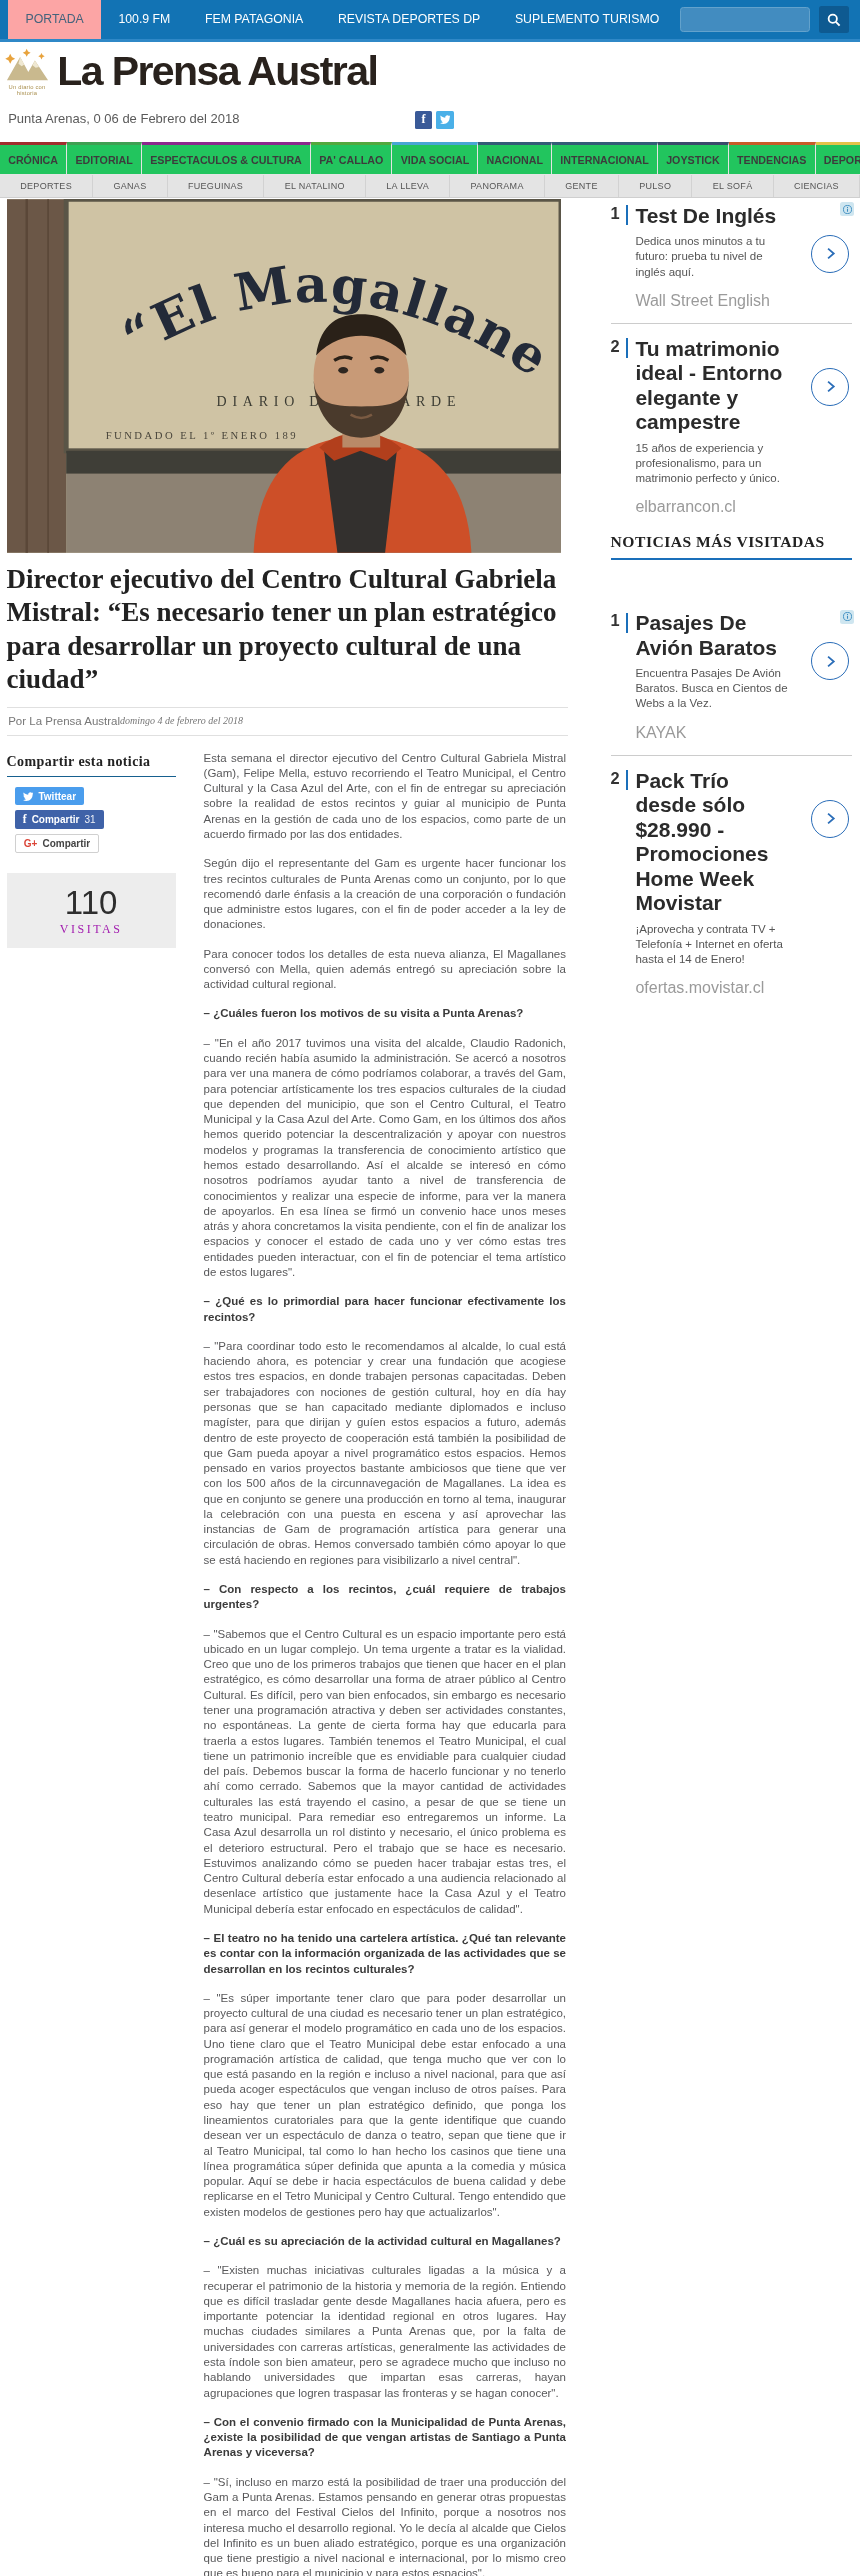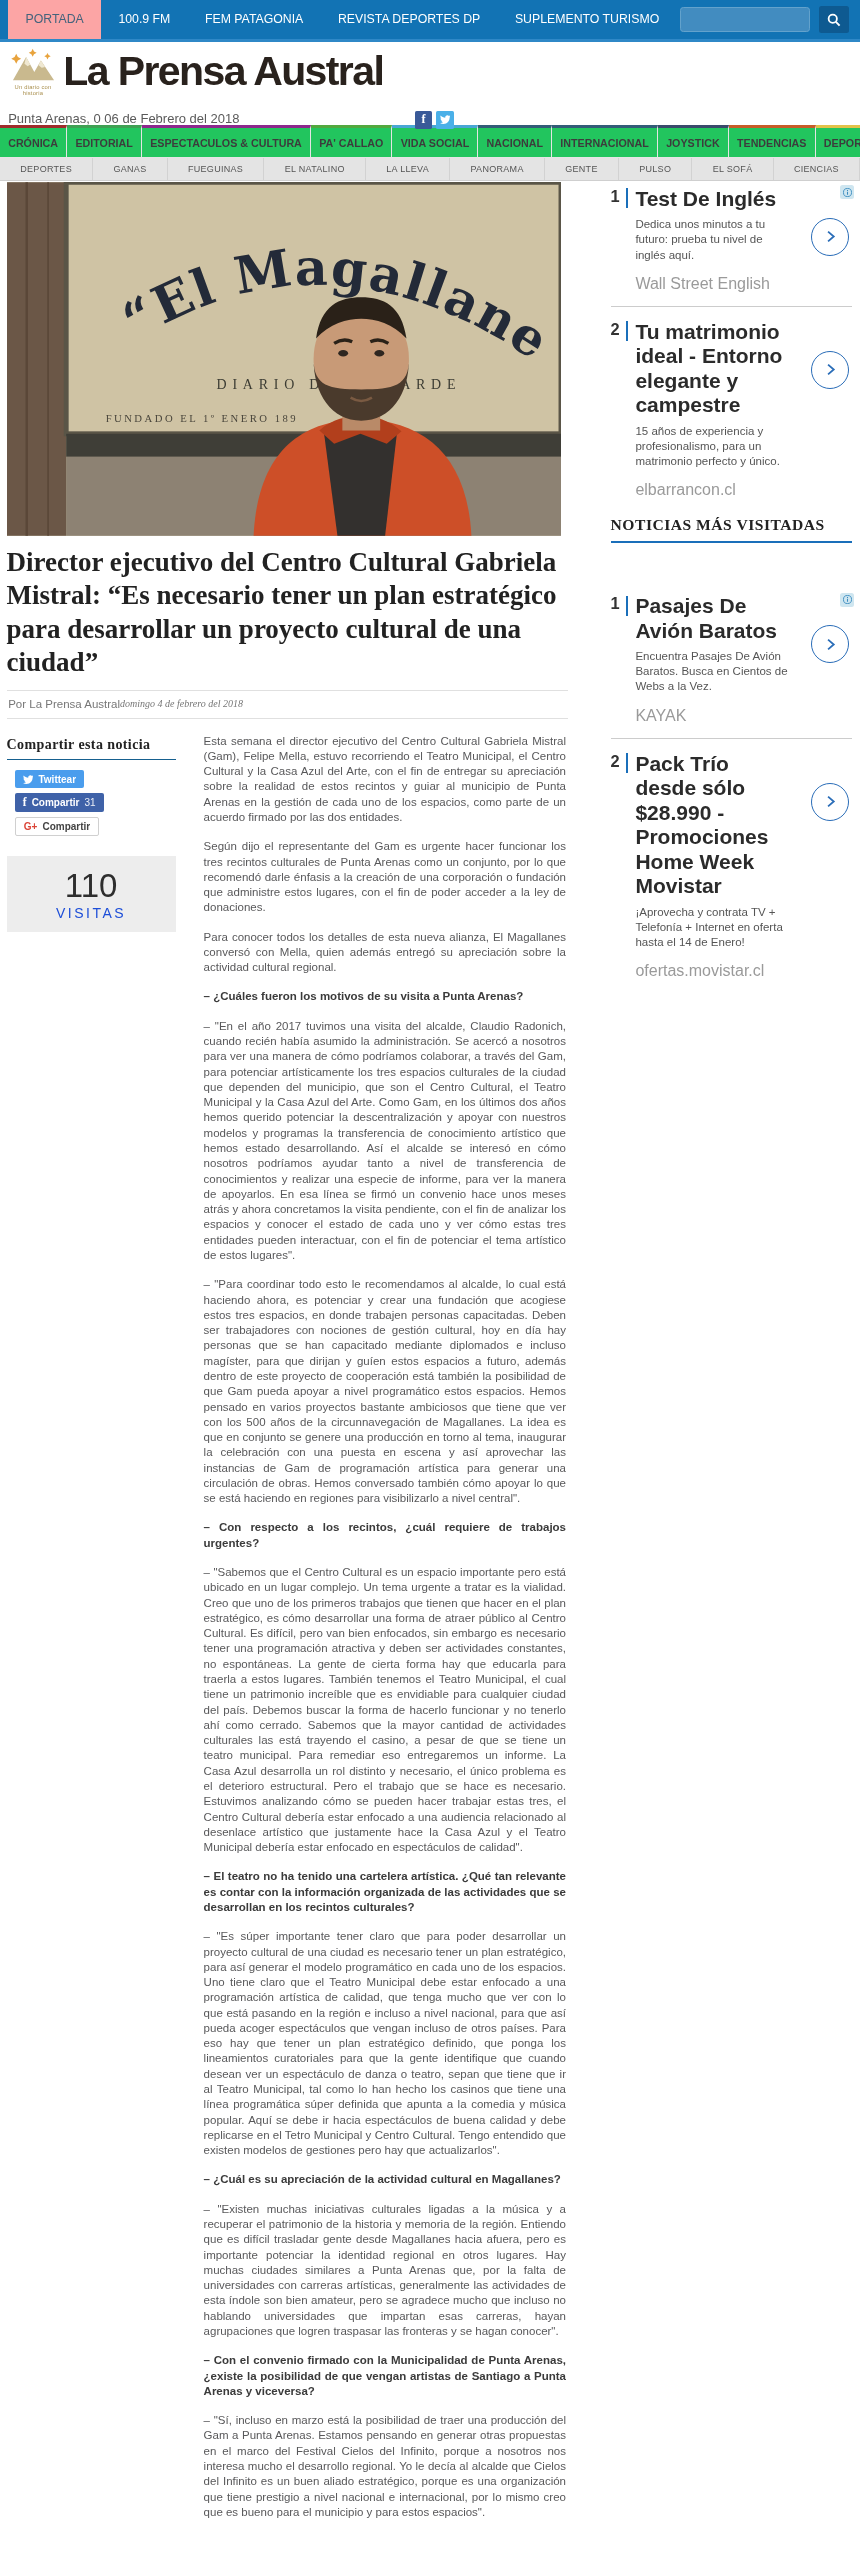--- a/index.html
+++ b/index.html
@@ -9,21 +9,21 @@
   
   .topbar { height:39px; background:#1273b4; display:flex; align-items:stretch; padding-left:8.2px; }
   .topbar-tab { color:#fff; font-size:12.3px; padding:0 17.3px; line-height:39px; cursor:pointer; white-space:nowrap; }
   .topbar-tab.active { background:#fca5a5; color:#44637c; }
   .topbar-search { margin-left:auto; display:flex; align-items:center; gap:8.2px; padding-right:11.5px; }
   .search-input { width:130px; height:25.5px; background:#428cc0; border:0.8px solid #63a2cc; border-radius:3.3px; color:#fff; padding:0 6.6px; font-size:10.7px; }
   .search-btn { width:30px; height:27px; background:#0e5a91; border:none; border-radius:2.5px; display:flex; align-items:center; justify-content:center; cursor:pointer; }
   .topstrip { height:3.3px; background:#2f88c7; }
 
   
-  .header { height:83px; position:relative; padding:5px 0 0 6px; }
+  .header { height:100px; position:relative; padding:5px 0 0 0; }
   .logo-row { display:flex; align-items:flex-start; }
   .logo-ico { width:54px; text-align:center; }
   .logo-tagline { font-size:5.8px; color:#a98f4e; margin-top:-1.6px; letter-spacing:0.2px; }
   .logo-text { font-size:41px; font-weight:bold; color:#29221d; letter-spacing:-1.6px; line-height:48px; margin-left:3.3px; }
   .dateline { position:absolute; left:8.2px; top:69px; font-size:13px; color:#5a5a5a; }
   .social { position:absolute; left:415px; top:69px; display:flex; gap:4.1px; }
   .soc { width:17.3px; height:17.3px; border-radius:1.6px; display:flex; align-items:center; justify-content:center; cursor:pointer; }
   .soc.fb { background:#3a5a98; color:#fff; font-family:"Liberation Serif",serif; font-weight:bold; font-size:12.3px; }
   .soc.tw { background:#4ab0e8; }
 
@@ -53,21 +53,21 @@
                  border-bottom:1.6px solid #16608f; padding-bottom:5.8px; width:169px; }
   .share-btns { margin-top:10.7px; display:flex; flex-direction:column; align-items:flex-start; gap:5px; }
   .btn { display:inline-flex; align-items:center; gap:5px; font-size:10px; font-weight:bold; border-radius:2px; padding:3.3px 8.2px; cursor:pointer; border:none;margin-left:8px; }
   .btn-tw { background:#4a9ded; color:#fff; }
   .btn-fb { background:#3f62a8; color:#fff; }
   .btn-fb .cnt { font-weight:normal; opacity:0.9; }
   .btn-g  { background:#fff; border:0.8px solid #d0d0d0; color:#444; }
   .btn-g .gp { color:#db4437; font-weight:bold; }
   .visits { margin-top:20px; background:#ededed; width:169px; padding:13px 0 11.5px; text-align:center; }
   .visits-n { font-size:33px; font-weight:normal; color:#2e2e2e; line-height:1; }
-  .visits-l { font-size:14px; color:#1d4ed8; letter-spacing:2.5px; margin-top:2.5px; }
+  .visits-l { font-size:12px; color:#a21caf; letter-spacing:2.5px; margin-top:2.5px;font-family:Liberation Serif, serif; }
 
   .body-col { flex:1; padding-right:1.6px; font-size:11.5px; color:#58585a; line-height:1.33; text-align:justify; }
   .body-col p { margin:0 0 14px; }
   .body-col p.question { font-weight:bold; color:#3b3b3b; }
 
   
   .ad-group { position:relative; }
   .ad-info { position:absolute; right:-1.6px; top:-1.6px; width:14px; height:14px; background:#cfe6f0; border-radius:2.5px;
              display:flex; align-items:center; justify-content:center; cursor:pointer; }
   .ad-item { position:relative; display:flex; padding-right:59px; }
@@ -265,20 +265,21 @@
             <p class="body">Esta semana el director ejecutivo del Centro Cultural Gabriela Mistral (Gam), Felipe Mella, estuvo recorriendo el Teatro Municipal, el Centro Cultural y la Casa Azul del Arte, con el fin de entregar su apreciación sobre la realidad de estos recintos y guiar al municipio de Punta Arenas en la gestión de cada uno de los espacios, como parte de un acuerdo firmado por las dos entidades.</p>
 
             <p class="body">Según dijo el representante del Gam es urgente hacer funcionar los tres recintos culturales de Punta Arenas como un conjunto, por lo que recomendó darle énfasis a la creación de una corporación o fundación que administre estos lugares, con el fin de poder acceder a la ley de donaciones.</p>
 
             <p class="body">Para conocer todos los detalles de esta nueva alianza, El Magallanes conversó con Mella, quien además entregó su apreciación sobre la actividad cultural regional.</p>
 
             <p class="question">– ¿Cuáles fueron los motivos de su visita a Punta Arenas?</p>
 
             <p class="body">– "En el año 2017 tuvimos una visita del alcalde, Claudio Radonich, cuando recién había asumido la administración. Se acercó a nosotros para ver una manera de cómo podríamos colaborar, a través del Gam, para potenciar artísticamente los tres espacios culturales de la ciudad que dependen del municipio, que son el Centro Cultural, el Teatro Municipal y la Casa Azul del Arte. Como Gam, en los últimos dos años hemos querido potenciar la descentralización y apoyar con nuestros modelos y programas la transferencia de conocimiento artístico que hemos estado desarrollando. Así el alcalde se interesó en cómo nosotros podríamos ayudar tanto a nivel de transferencia de conocimientos y realizar una especie de informe, para ver la manera de apoyarlos. En esa línea se firmó un convenio hace unos meses atrás y ahora concretamos la visita pendiente, con el fin de analizar los espacios y conocer el estado de cada uno y ver cómo estas tres entidades pueden interactuar, con el fin de potenciar el tema artístico de estos lugares".</p>
 
+            <p class="question">– ¿Qué es lo primordial para hacer funcionar efectivamente los recintos?</p>
 
             <p class="body">– "Para coordinar todo esto le recomendamos al alcalde, lo cual está haciendo ahora, es potenciar y crear una fundación que acogiese estos tres espacios, en donde trabajen personas capacitadas. Deben ser trabajadores con nociones de gestión cultural, hoy en día hay personas que se han capacitado mediante diplomados e incluso magíster, para que dirijan y guíen estos espacios a futuro, además dentro de este proyecto de cooperación está también la posibilidad de que Gam pueda apoyar a nivel programático estos espacios. Hemos pensado en varios proyectos bastante ambiciosos que tiene que ver con los 500 años de la circunnavegación de Magallanes. La idea es que en conjunto se genere una producción en torno al tema, inaugurar la celebración con una puesta en escena y así aprovechar las instancias de Gam de programación artística para generar una circulación de obras. Hemos conversado también cómo apoyar lo que se está haciendo en regiones para visibilizarlo a nivel central".</p>
 
             <p class="question">– Con respecto a los recintos, ¿cuál requiere de trabajos urgentes?</p>
 
             <p class="body">– "Sabemos que el Centro Cultural es un espacio importante pero está ubicado en un lugar complejo. Un tema urgente a tratar es la vialidad. Creo que uno de los primeros trabajos que tienen que hacer en el plan estratégico, es cómo desarrollar una forma de atraer público al Centro Cultural. Es difícil, pero van bien enfocados, sin embargo es necesario tener una programación atractiva y deben ser actividades constantes, no espontáneas. La gente de cierta forma hay que educarla para traerla a estos lugares. También tenemos el Teatro Municipal, el cual tiene un patrimonio increíble que es envidiable para cualquier ciudad del país. Debemos buscar la forma de hacerlo funcionar y no tenerlo ahí como cerrado. Sabemos que la mayor cantidad de actividades culturales las está trayendo el casino, a pesar de que se tiene un teatro municipal. Para remediar eso entregaremos un informe. La Casa Azul desarrolla un rol distinto y necesario, el único problema es el deterioro estructural. Pero el trabajo que se hace es necesario. Estuvimos analizando cómo se pueden hacer trabajar estas tres, el Centro Cultural debería estar enfocado a una audiencia relacionado al desenlace artístico que justamente hace la Casa Azul y el Teatro Municipal debería estar enfocado en espectáculos de calidad".</p>
 
             <p class="question">– El teatro no ha tenido una cartelera artística. ¿Qué tan relevante es contar con la información organizada de las actividades que se desarrollan en los recintos culturales?</p>
 
             <p class="body">– "Es súper importante tener claro que para poder desarrollar un proyecto cultural de una ciudad es necesario tener un plan estratégico, para así generar el modelo programático en cada uno de los espacios. Uno tiene claro que el Teatro Municipal debe estar enfocado a una programación artística de calidad, que tenga mucho que ver con lo que está pasando en la región e incluso a nivel nacional, para que así pueda acoger espectáculos que vengan incluso de otros países. Para eso hay que tener un plan estratégico definido, que ponga los lineamientos curatoriales para que la gente identifique que cuando desean ver un espectáculo de danza o teatro, sepan que tiene que ir al Teatro Municipal, tal como lo han hecho los casinos que tiene una línea programática súper definida que apunta a la comedia y música popular. Aquí se debe ir hacia espectáculos de buena calidad y debe replicarse en el Tetro Municipal y Centro Cultural. Tengo entendido que existen modelos de gestiones pero hay que actualizarlos".</p>

